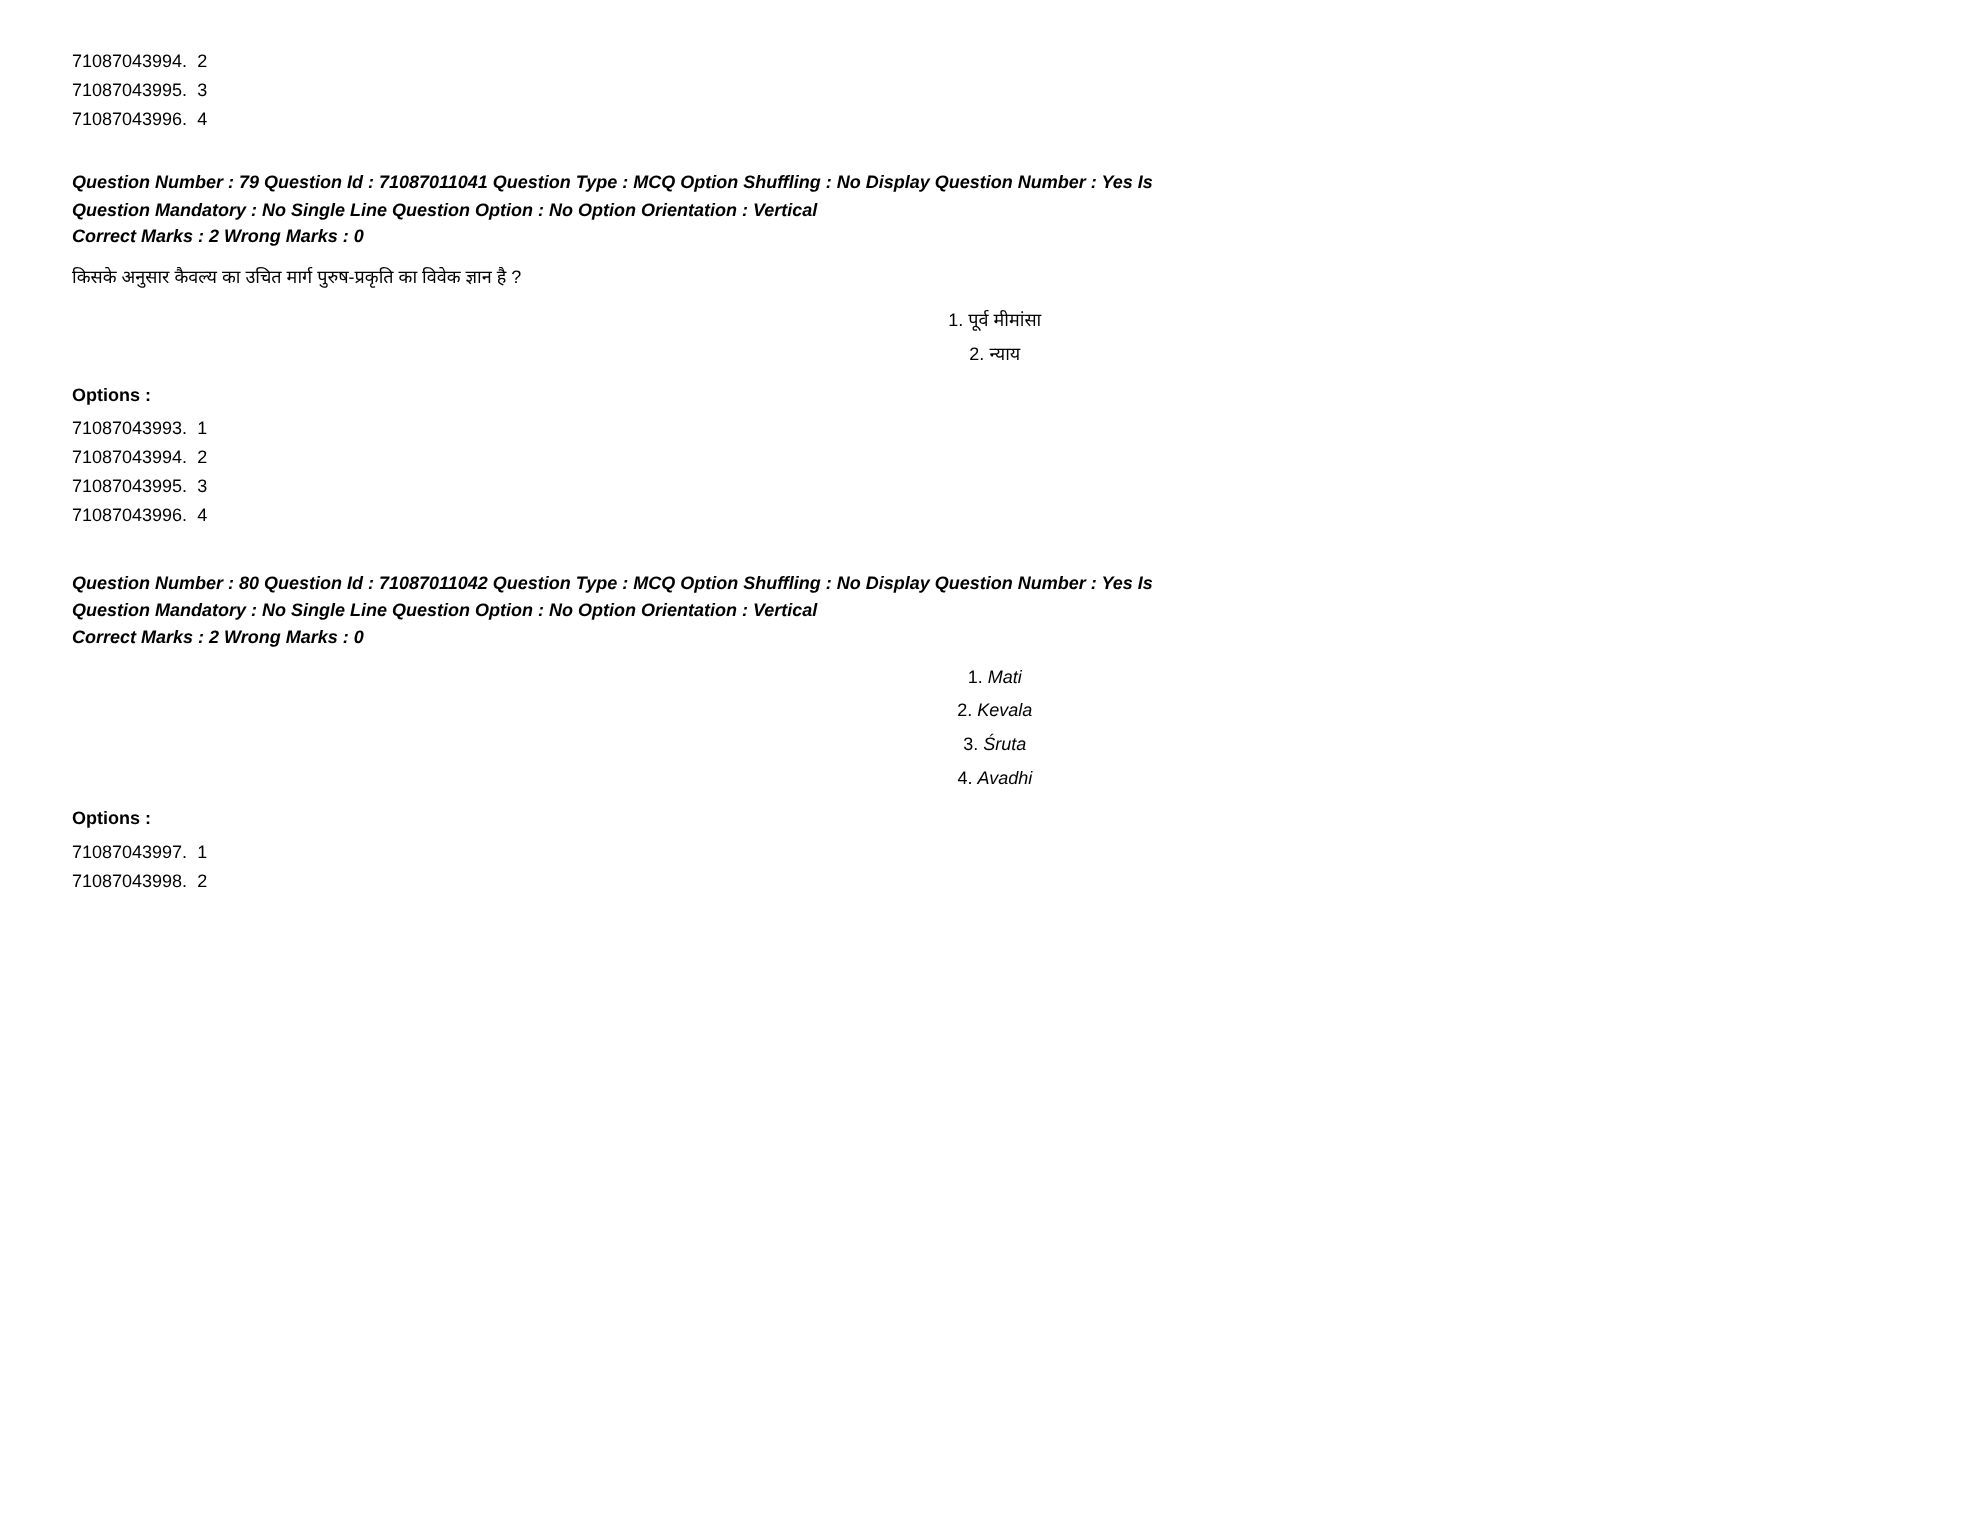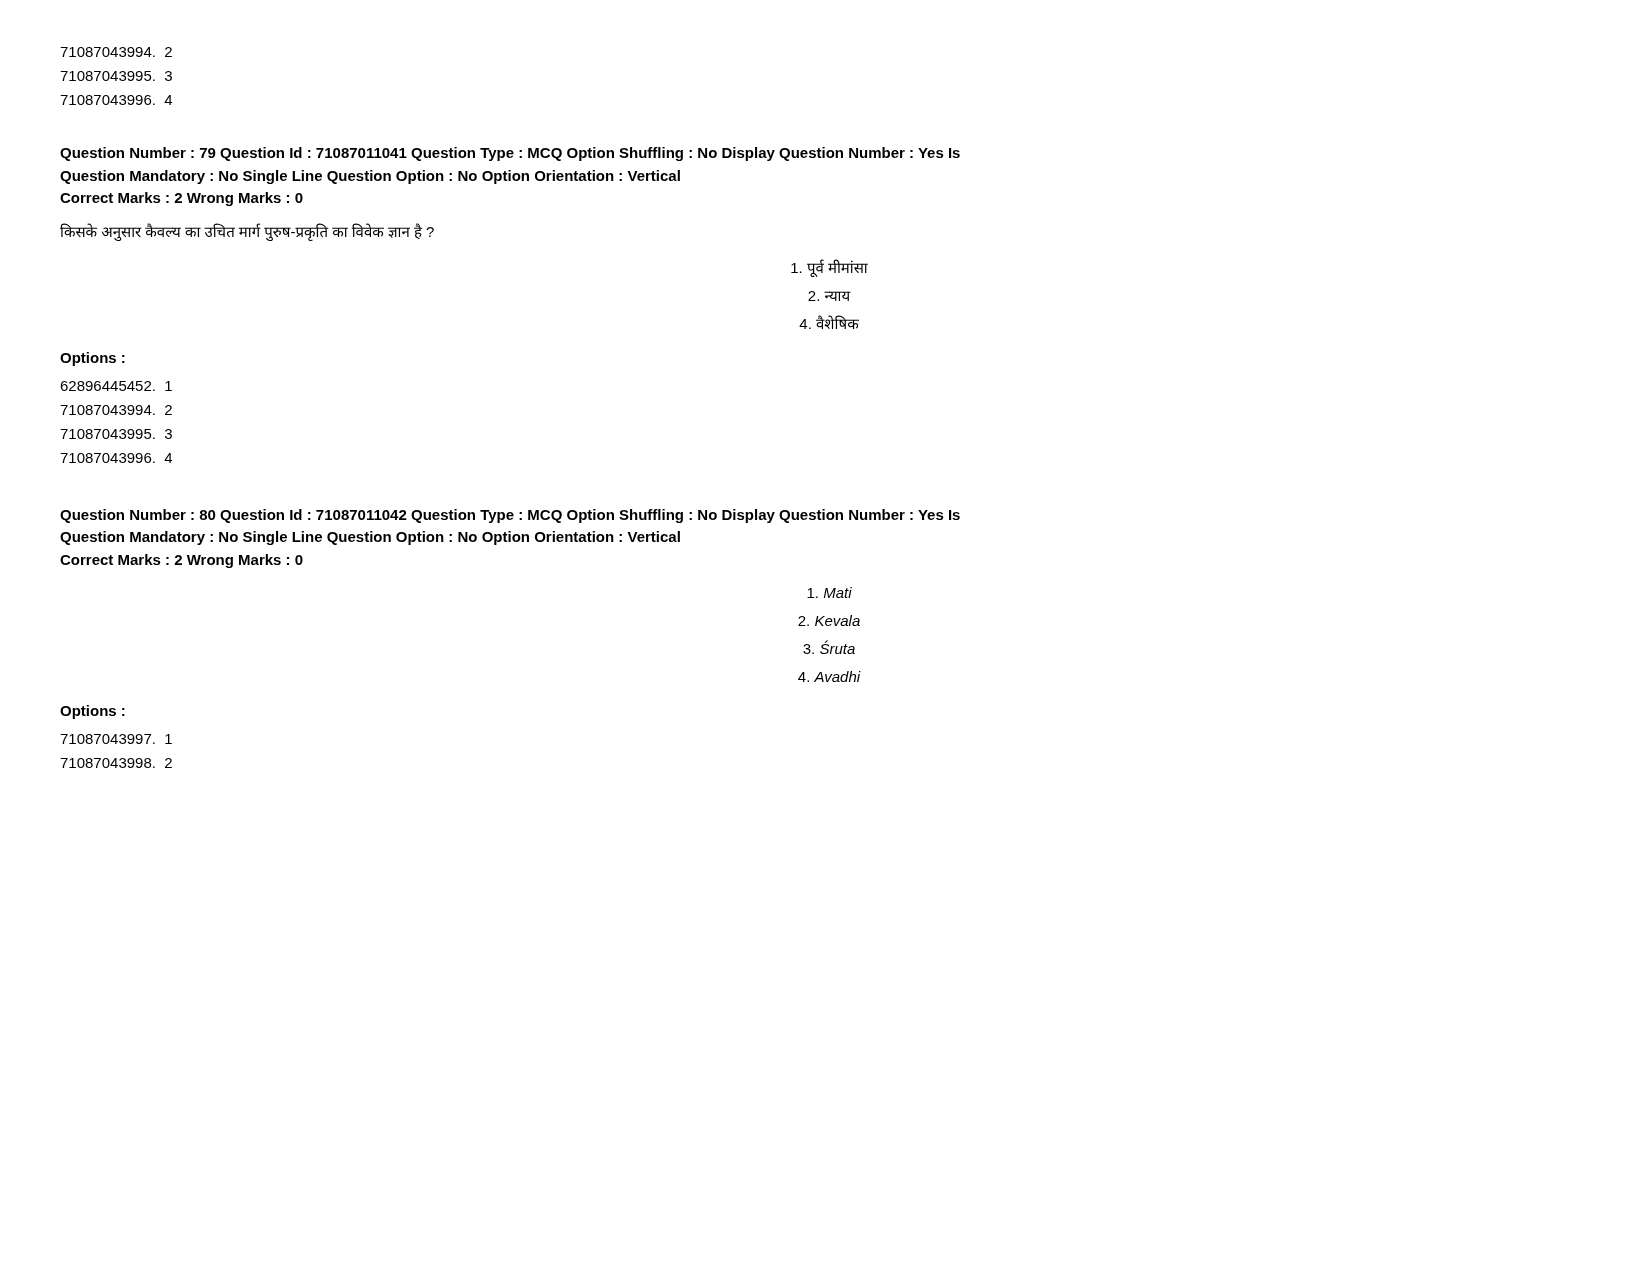--- a/index.html
+++ b/index.html
@@ -13,20 +13,21 @@
     }
     .options-prefix {
       font-weight: bold;
       margin-top: 8px;
     }
     .question-meta {
       font-weight: bold;
       margin-top: 30px;
       margin-bottom: 4px;
       line-height: 1.5;
+      font-style: italic;
     }
     .correct-marks {
       font-weight: bold;
       margin-bottom: 10px;
     }
     .question-text {
       margin-bottom: 12px;
       font-weight: normal;
     }
     .options-list {
@@ -66,29 +67,25 @@
   <div class="question-text">किसके अनुसार कैवल्य का उचित मार्ग पुरुष-प्रकृति का विवेक ज्ञान है ?</div>
   <ul class="options-list">
     <li>
       <span>1.</span>
       <span>पूर्व मीमांसा</span>
     </li>
     <li>
       <span>2.</span>
       <span>न्याय</span>
     </li>
-    <li>
-      <span>4.</span>
-      <span>वैशेषिक</span>
-    </li>
   </ul>
   <div class="options-prefix">Options :</div>
   <div style="margin-top: 4px;">
     <div>
-      <span>62896445452</span>. &nbsp;<span>1</span>
+      <span>71087043993</span>. &nbsp;<span>1</span>
     </div>
     <div>
       <span>71087043994</span>. &nbsp;<span>2</span>
     </div>
     <div>
       <span>71087043995</span>. &nbsp;<span>3</span>
     </div>
     <div>
       <span>71087043996</span>. &nbsp;<span>4</span>
     </div>

